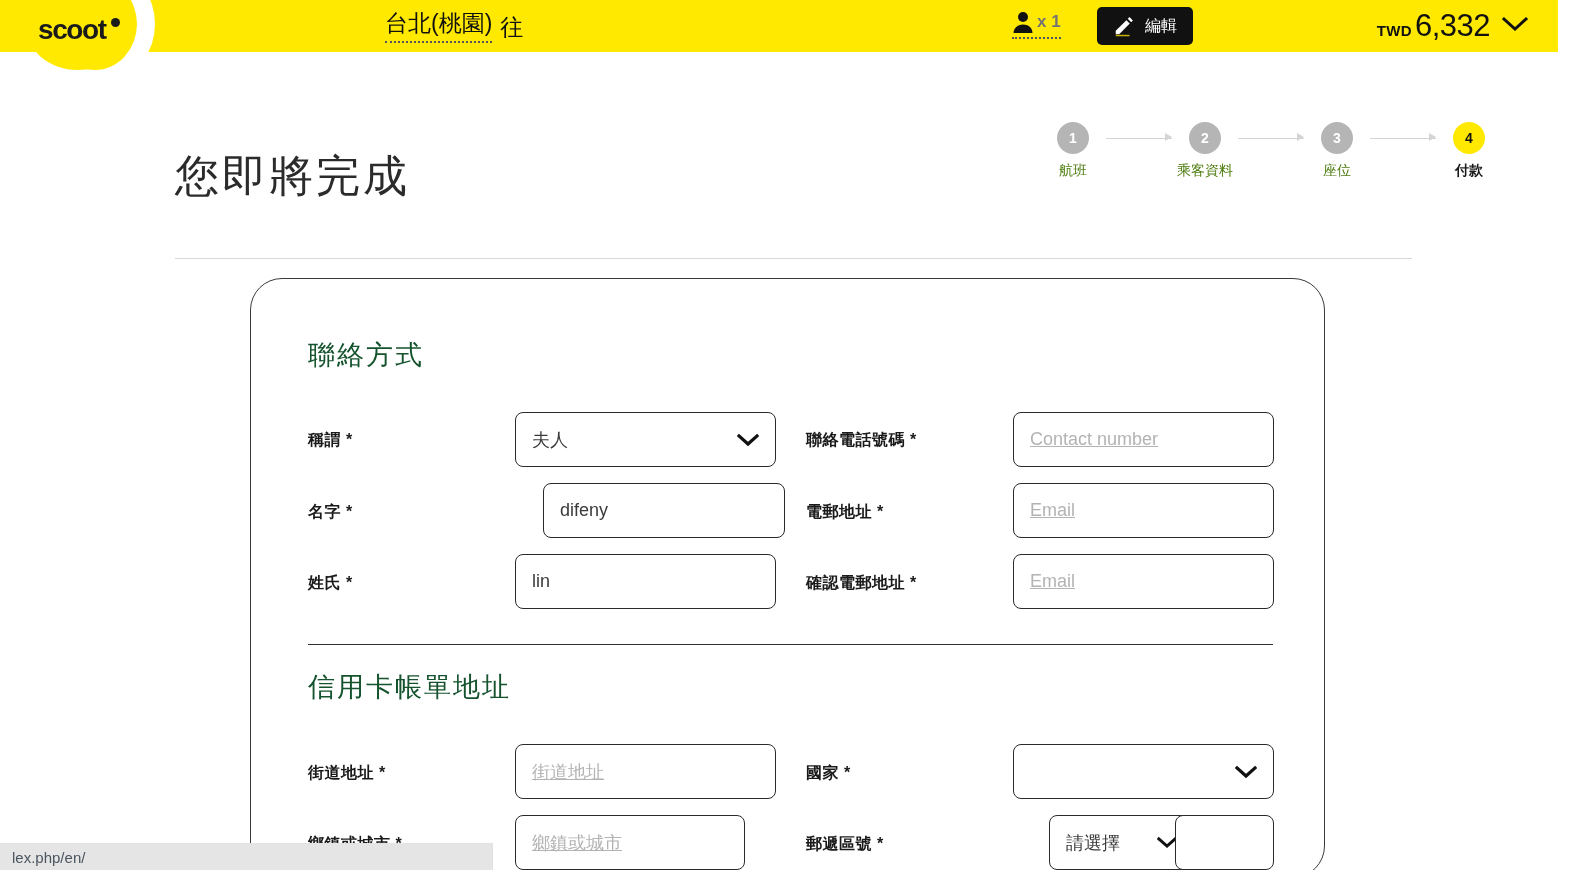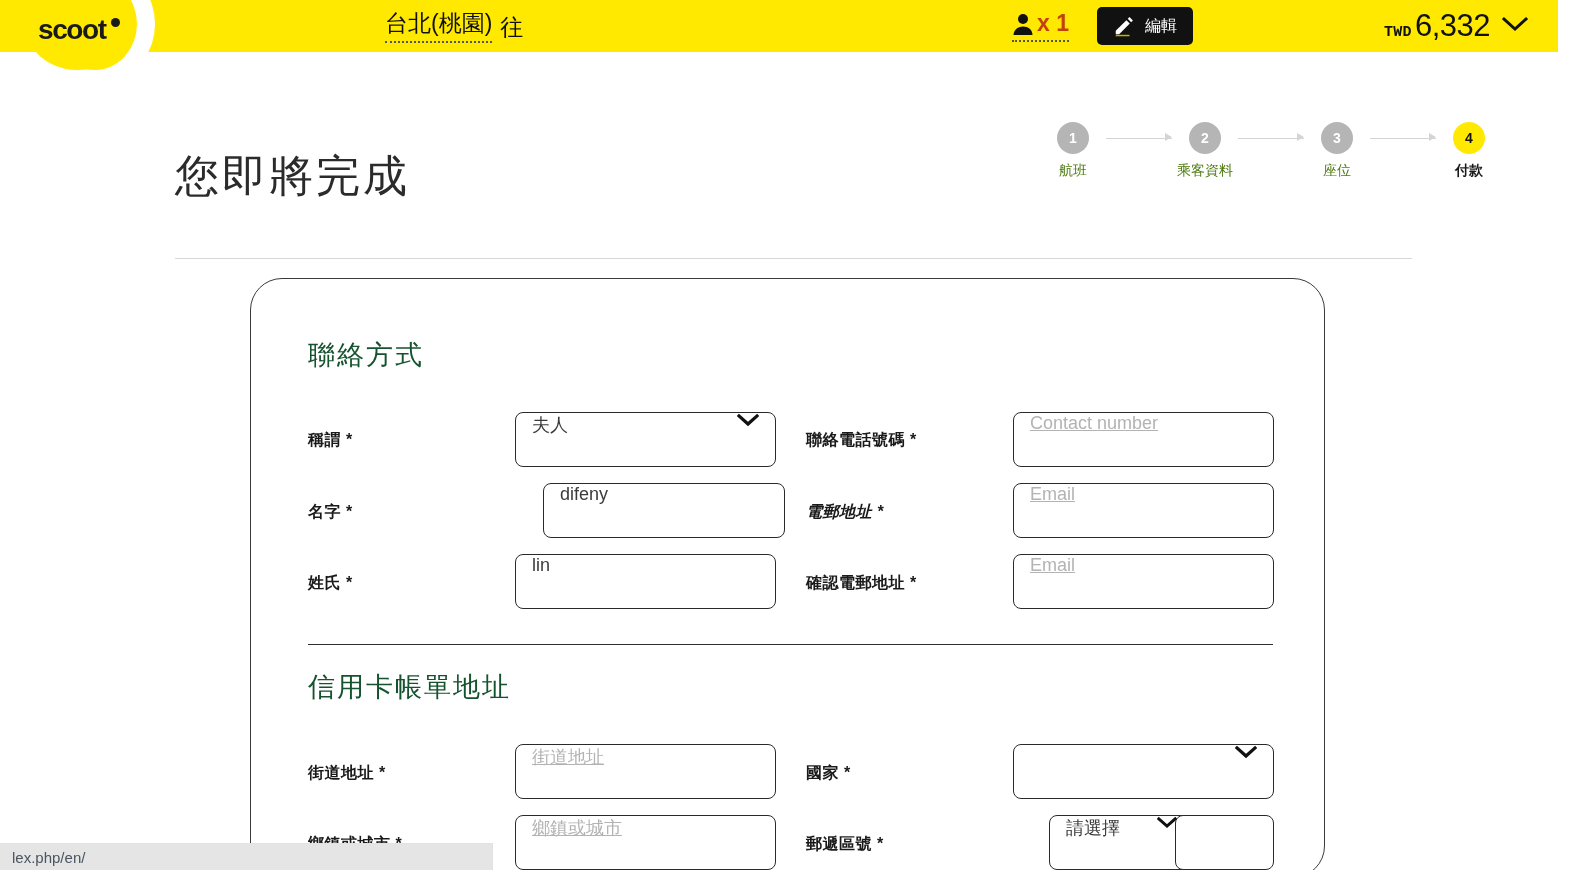--- a/index.html
+++ b/index.html
@@ -101,23 +101,23 @@
   .route .sep { margin: 0 8px; }
   .route .dates { font-weight: 700; margin-left: 0px; }
   .route .mth { font-weight: 400; }
 
   .pax {
     position: absolute;
     left: 1012px;
     top: 10px;
     display: flex;
     align-items: center;
-    font-size: 23px;
+    font-size: 17px;
     font-weight: 700;
-    color: #c2410c;
+    color: #737373;
     border-bottom: 2px dotted #555;
     padding-bottom: 3px;
   }
   .pax svg { margin-right: 3px; }
 
   .edit-btn {
     position: absolute;
     left: 1097px;
     top: 7px;
     height: 38px;
@@ -135,21 +135,21 @@
   }
 
   .price {
     position: absolute;
     right: 30px;
     top: 8px;
     display: flex;
     align-items: baseline;
     color: #111;
   }
-  .price .cur { font-size: 15px; font-weight: 700; letter-spacing: .3px; font-family: Liberation Mono, monospace;}
+  .price .cur { font-size: 15px; font-weight: 700; letter-spacing: .3px;}
   .price .amt { font-size: 31px; font-weight: 400; margin-left: 3px; letter-spacing: -.5px;}
   .price .chev { margin-left: 12px; position: relative; top: -3px; }
 
   
   .page-title {
     position: absolute;
     left: 175px;
     top: 118px;
     font-size: 44px;
     font-weight: 300;
@@ -252,21 +252,21 @@
   }
 
   .ctl {
     position: absolute;
     box-sizing: border-box;
     height: 55px;
     border: 1.5px solid #2a2a2a;
     border-radius: 8px;
     background: #ffffff;
     display: flex;
-    align-items: flex-start;
+    align-items: center;
     padding: 0 16px;
     font-size: 18px;
     color: #3b3b3b;
     font-family: "Liberation Sans", sans-serif;
   }
   .ctl.ph { color: #b3b3b3; text-decoration: underline; }
   .ctl .chev-wrap {
     margin-left: auto;
     display: flex;
     align-items: center;
@@ -393,40 +393,40 @@
 <div class="field-label" style="left:308px; top:573px;">姓氏 *</div>
 <div class="ctl" style="left:515px; top:554px; width:261px;">
   <span>lin</span>
 </div>
 
 <div class="field-label" style="left:806px; top:430px;">聯絡電話號碼 *</div>
 <div class="ctl ph" style="left:1013px; top:412px; width:261px;">
   <span>Contact number</span>
 </div>
 
-<div class="field-label" style="left:806px; top:502px;font-style:italic;">電郵地址 *</div>
+<div class="field-label" style="left:806px; top:502px;">電郵地址 *</div>
 <div class="ctl ph" style="left:1013px; top:483px; width:261px;">
   <span>Email</span>
 </div>
 
 <div class="field-label" style="left:806px; top:573px;">確認電郵地址 *</div>
 <div class="ctl ph" style="left:1013px; top:554px; width:261px;">
   <span>Email</span>
 </div>
 
 <div class="divider-mid"></div>
 <div class="section-title" id="sec-billing">信用卡帳單地址</div>
 
 <div class="field-label" style="left:308px; top:763px;">街道地址 *</div>
 <div class="ctl ph" style="left:515px; top:744px; width:261px;">
   <span>街道地址</span>
 </div>
 
 <div class="field-label" style="left:308px; top:834px;">鄉鎮或城市 *</div>
-<div class="ctl ph" style="left:515px; top:815px; width:261px;">
+<div class="ctl ph" style="left:515px; top:815px; width:230px;">
   <span>鄉鎮或城市</span>
 </div>
 
 <div class="field-label" style="left:806px; top:763px;">國家 *</div>
 <div class="ctl" style="left:1013px; top:744px; width:261px;">
   <span></span>
   <span class="chev-wrap">
     <svg width="22" height="14" viewBox="0 0 22 14">
       <path d="M2 3 L11 11 L20 3" stroke="#111" stroke-width="3.2" fill="none" stroke-linecap="square"></path>
     </svg>

